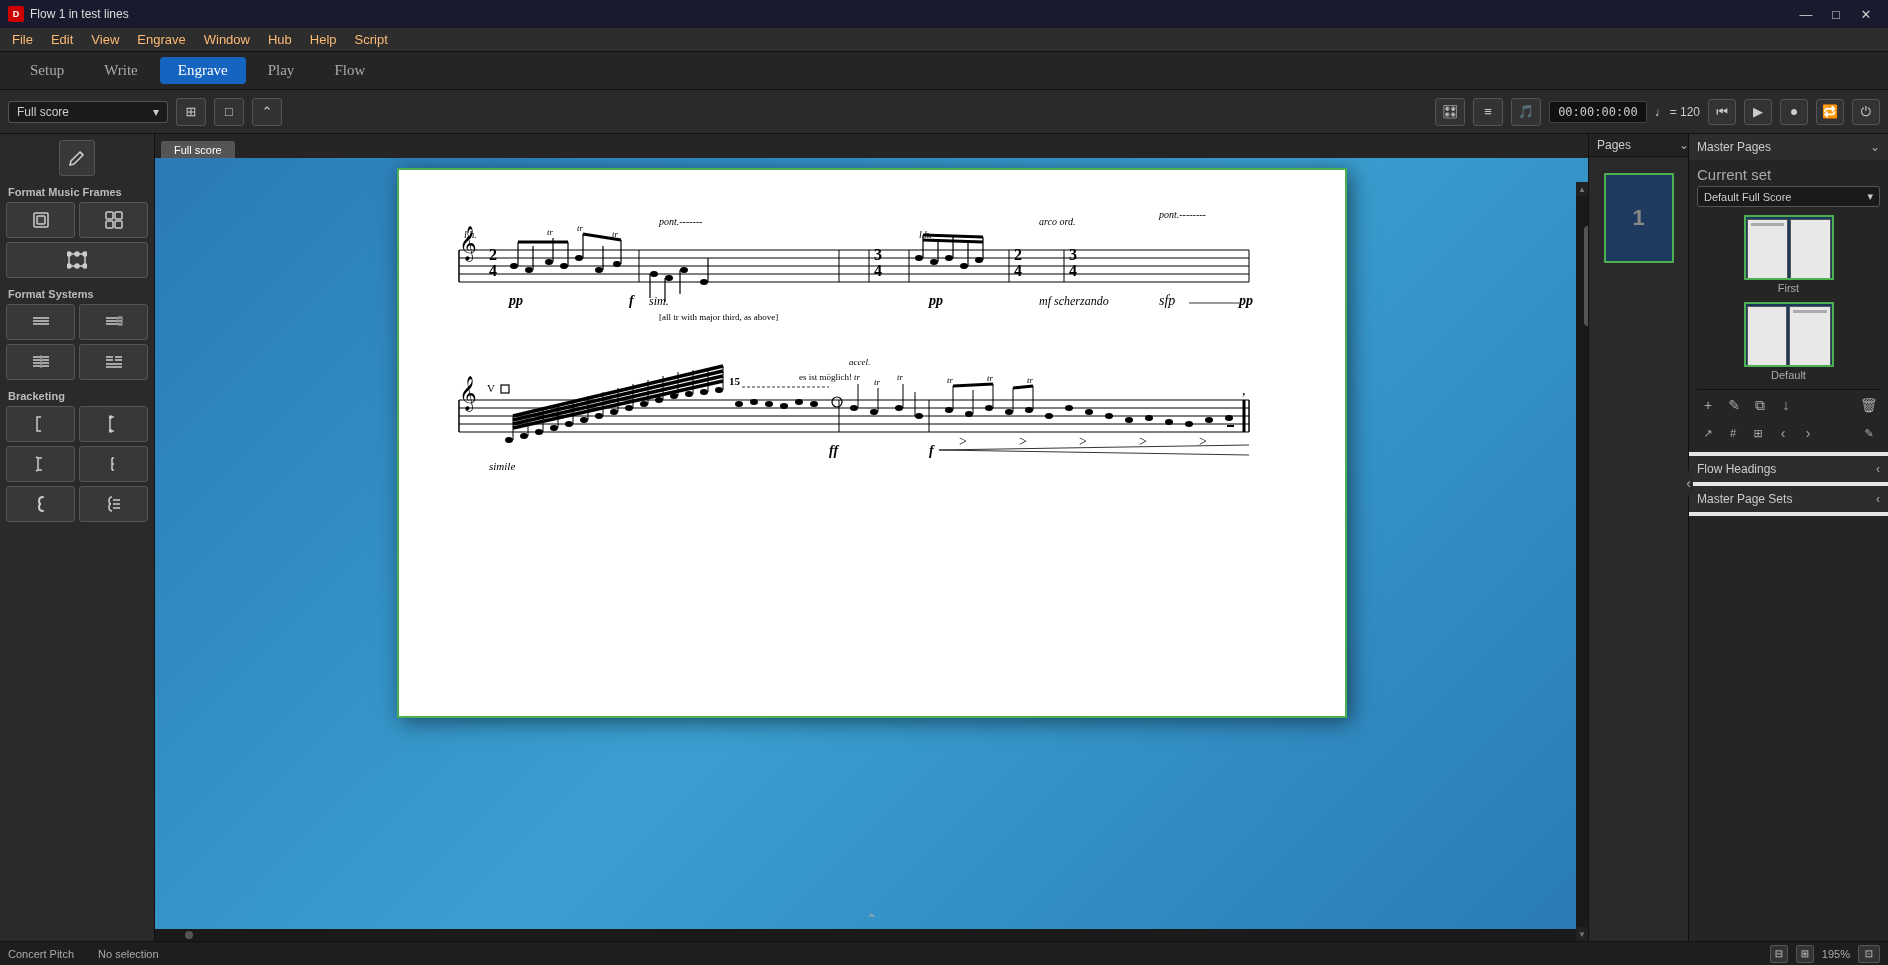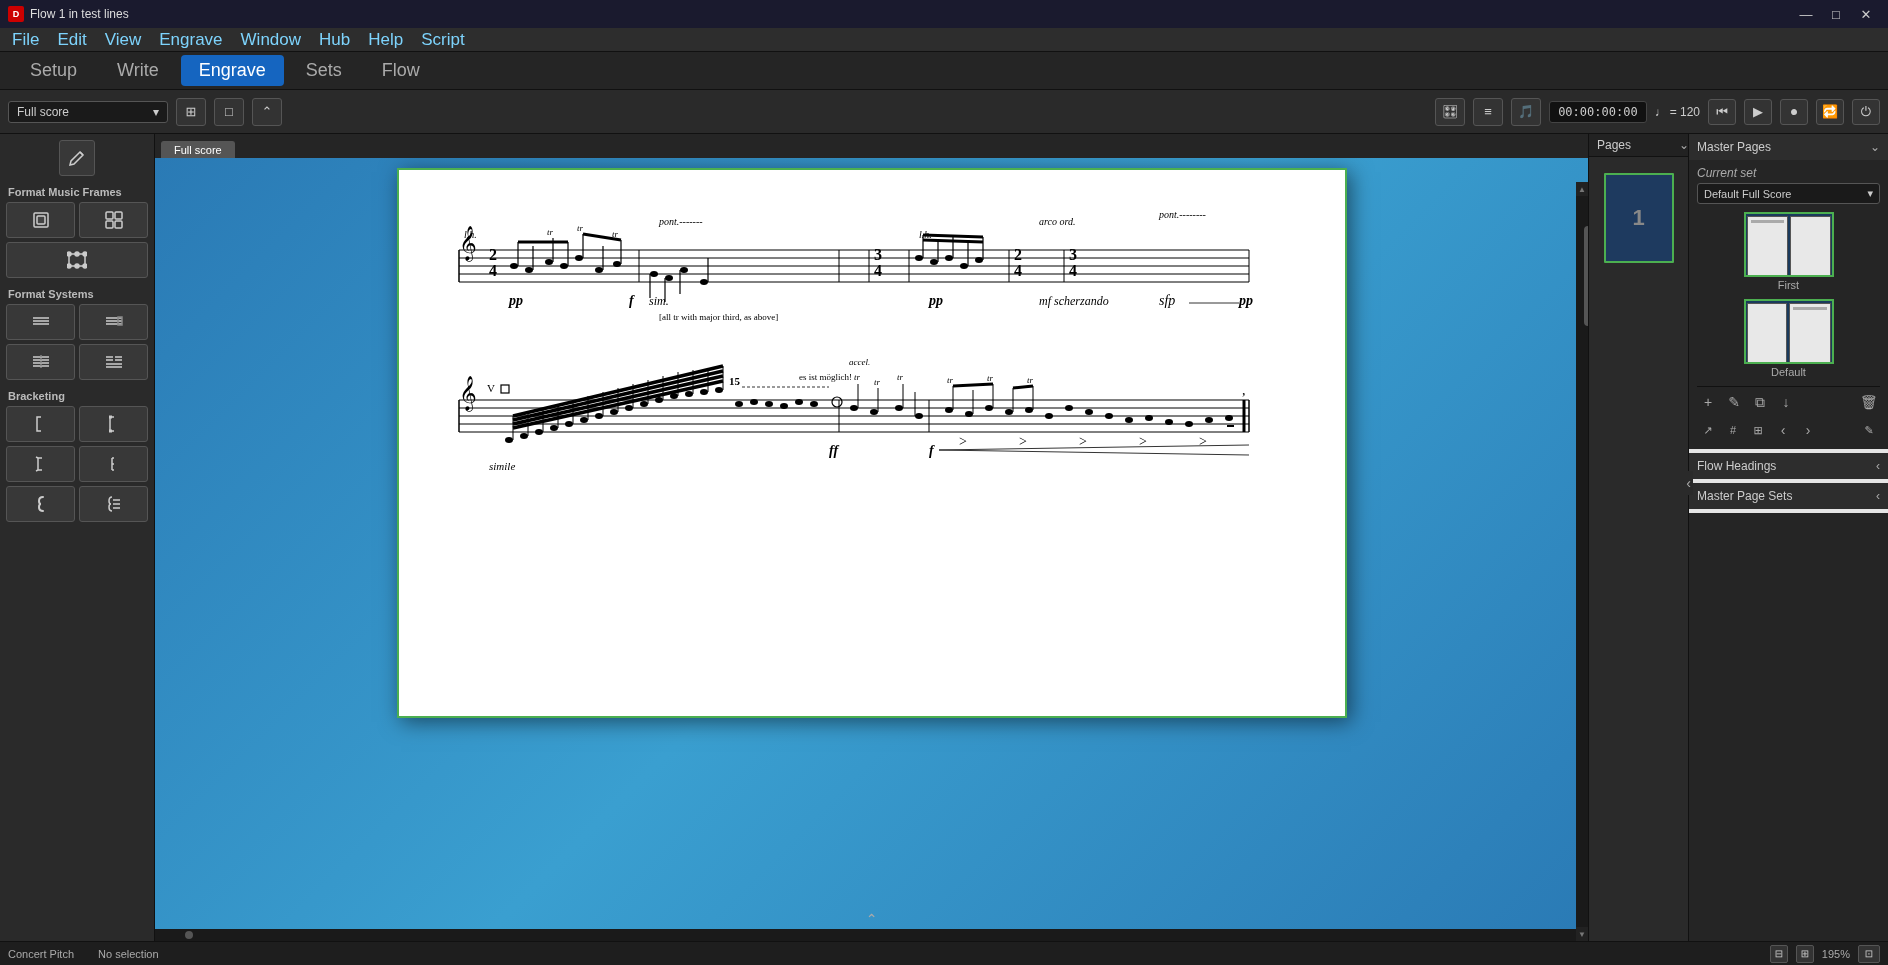--- a/index.html
+++ b/index.html
@@ -23,40 +23,41 @@
     
     #menubar {
       background: #2d2d2d;
       height: 24px;
       display: flex;
       align-items: center;
       padding: 0 4px;
       gap: 2px;
       border-bottom: 1px solid #111;
     }
-    #menubar .menu-item { padding: 2px 8px; cursor: pointer; font-size: 17px; color: #7dd3fc; border-radius: 2px; }
+    #menubar .menu-item { padding: 2px 8px; cursor: pointer; font-size: 13px; color: #fdba74; border-radius: 2px; }
 
     
     #modetabs {
       background: #252525;
       height: 38px;
       display: flex;
       align-items: center;
       padding: 0 12px;
       gap: 4px;
       border-bottom: 1px solid #111;
     }
     .mode-tab {
       padding: 5px 18px;
       border-radius: 4px;
       cursor: pointer;
-      font-size: 18px;
+      font-size: 15px;
       color: #aaa;
       background: transparent;
       border: none;
+      font-family: Liberation Serif, serif;
     }
     .mode-tab.active { background: #1565c0; color: #fff; }
 
     
     #toolbar {
       background: #2a2a2a;
       height: 44px;
       display: flex;
       align-items: center;
       padding: 0 8px;
@@ -223,21 +224,21 @@
       display: flex;
       align-items: center;
       justify-content: space-between;
       padding: 6px 8px;
       background: #2d2d2d;
       cursor: pointer;
       font-size: 12px;
       color: #ccc;
     }
     .rpanel-content { padding: 6px 8px; }
-    .rpanel-label { font-size: 12px; color: #aaa; margin-bottom: 3px; font-style: italic; }
+    .rpanel-label { font-size: 15px; color: #aaa; margin-bottom: 3px; }
     .rpanel-select {
       width: 100%;
       background: #1a1a1a;
       border: 1px solid #555;
       color: #ccc;
       padding: 3px 6px;
       border-radius: 3px;
       font-size: 11px;
       cursor: pointer;
       display: flex;
@@ -354,21 +355,21 @@
   <span class="menu-item">Window</span>
   <span class="menu-item">Hub</span>
   <span class="menu-item">Help</span>
   <span class="menu-item">Script</span>
 </div>
 
 <div id="modetabs">
   <button class="mode-tab">Setup</button>
   <button class="mode-tab">Write</button>
   <button class="mode-tab active">Engrave</button>
-  <button class="mode-tab">Sets</button>
+  <button class="mode-tab">Play</button>
   <button class="mode-tab">Flow</button>
 </div>
 
 <div id="toolbar">
   <div class="toolbar-score-select">
     <span>Full score</span>
     <span>▾</span>
   </div>
   <button class="toolbar-btn" title="Page layout">⊞</button>
   <button class="toolbar-btn" title="Full screen">□</button>

